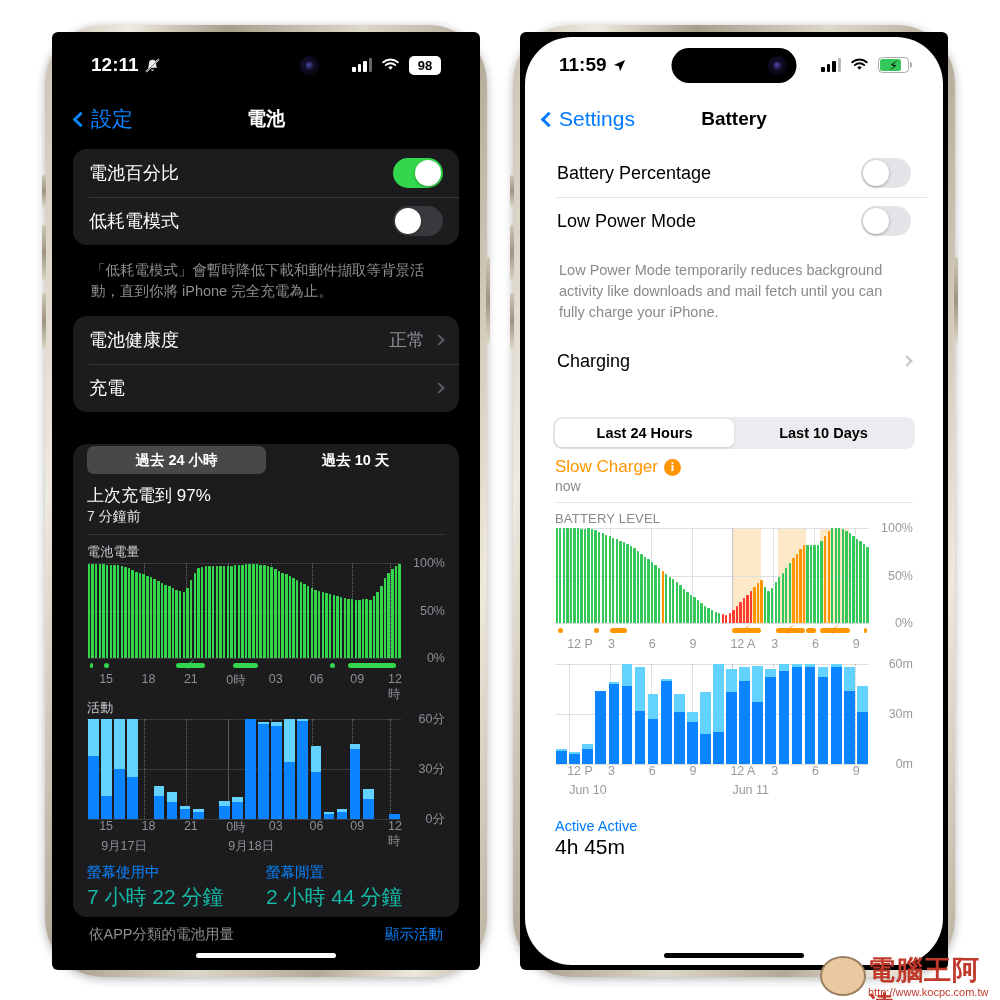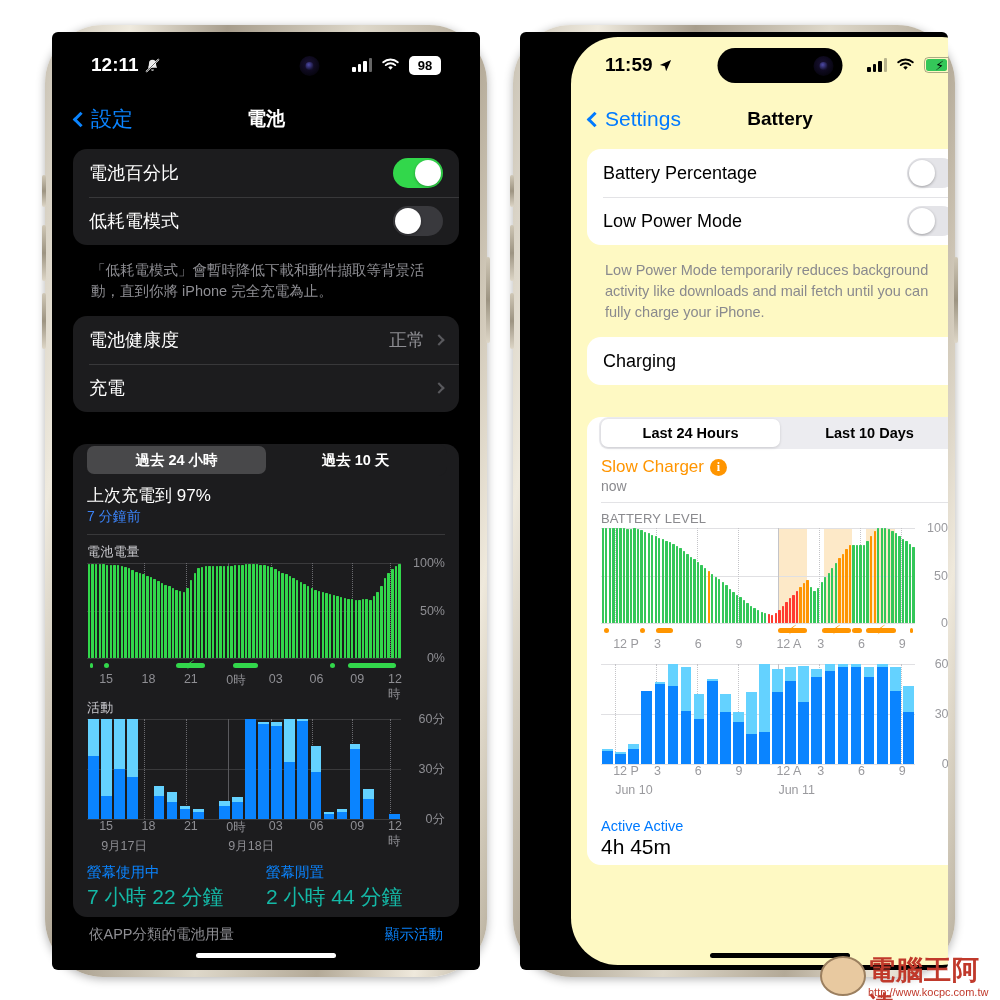--- a/index.html
+++ b/index.html
@@ -178,37 +178,37 @@
   .dark .row + .row::before { background:#38383a; }
   .dark .row .value { color:#8e8e93; }
   .dark .chev-r { border-color:#5a5a5e; }
   .dark .toggle.on { background:#32d74b; }
   .dark .toggle.off { background:#39393d; }
   .dark .footnote { color:#8e8e93; }
   .dark .seg { background:#1c1c1e; }
   .dark .seg div { color:#fff; }
   .dark .seg div.active { background:#48484a; }
   .dark .lastcharge .h { color:#fff; }
-  .dark .lastcharge .s { color:#3b82f6; }
+  .dark .lastcharge .s { color:#e5e5e5; }
   .dark .chart-label { color:#c7c7cc; }
   .dark .gl { background:#3a3a3c; }
   .dark .vl { border-left:1px dotted #6b6b70; background:none; width:0; }
   .dark .vsolid { background:#5a5a5e; }
   .dark .ylabels span { color:#8e8e93; }
   .dark .xaxis span, .dark .xaxis2 span { color:#8e8e93; }
   .dark .sum-label { color:#0a84ff; }
   .dark .sum-value { color:#14b8a6; }
   .dark .bottombar .l { color:#8e8e93; }
   .dark .bottombar .r { color:#0a84ff; }
   .dark .homeind { background:#fff; }
   .dark .section-div { height:1px; background:#38383a; margin:6px 14px; }
   .dark .bigcard { background:#1c1c1e; border-radius:14px; padding-bottom:4px; }
 
   
-  .light .screen { background:#fef9c3; color:#000;margin-left:46px; }
+  .light .screen { background:#ffffff; color:#000; }
   .light .statusbar { color:#000; }
   .light .sig i { background:#000; }
   .light .sig i.dim { background:rgba(0,0,0,.28); }
   .light .wifi { color:#000; }
   .light .nav-title { color:#000; }
   .light .card { background:#fff; }
   .light .row + .row::before { background:#e3e3e6; }
   .light .row .value { color:#8e8e93; }
   .light .chev-r { border-color:#c4c4c8; }
   .light .toggle.off { background:#e4e4e8; }

